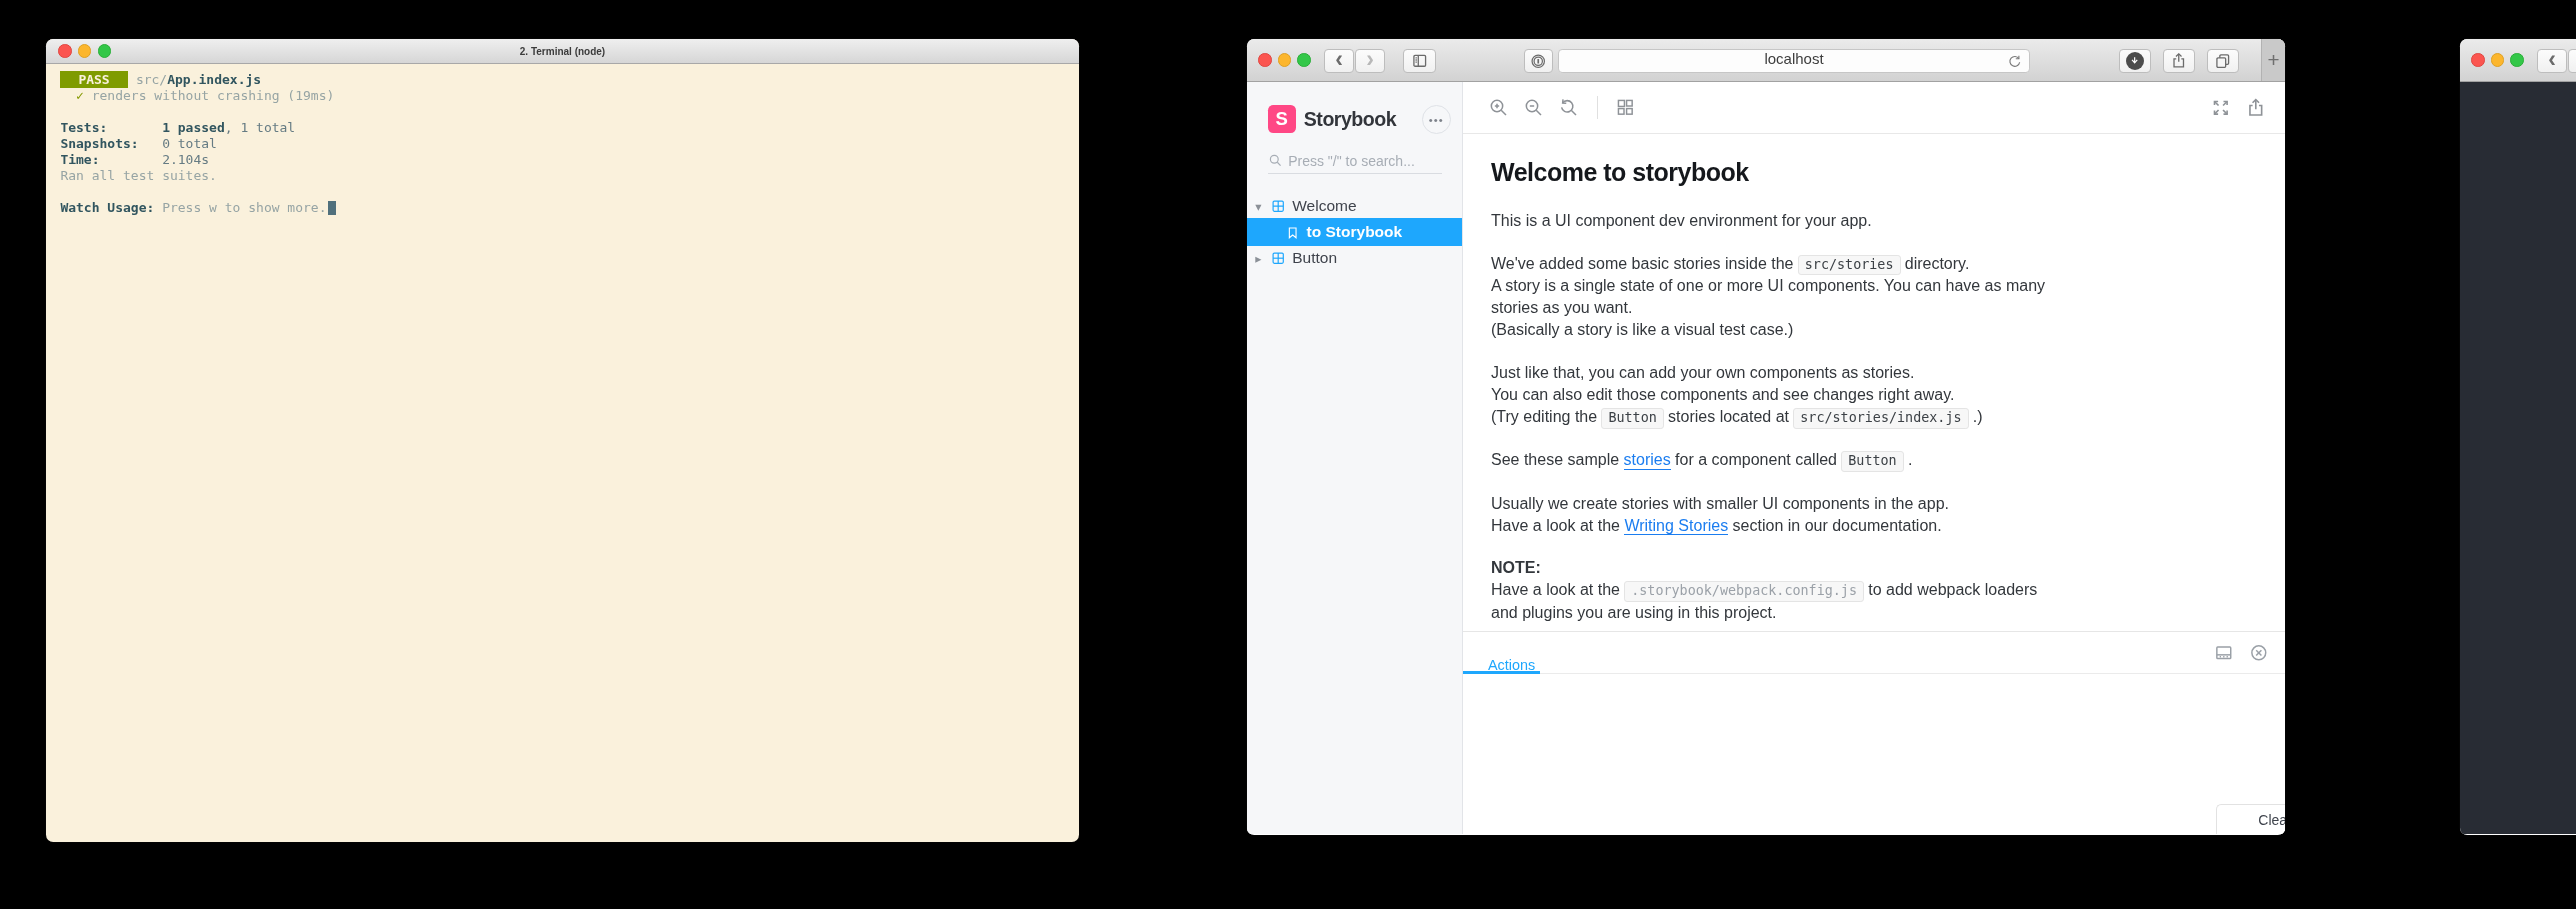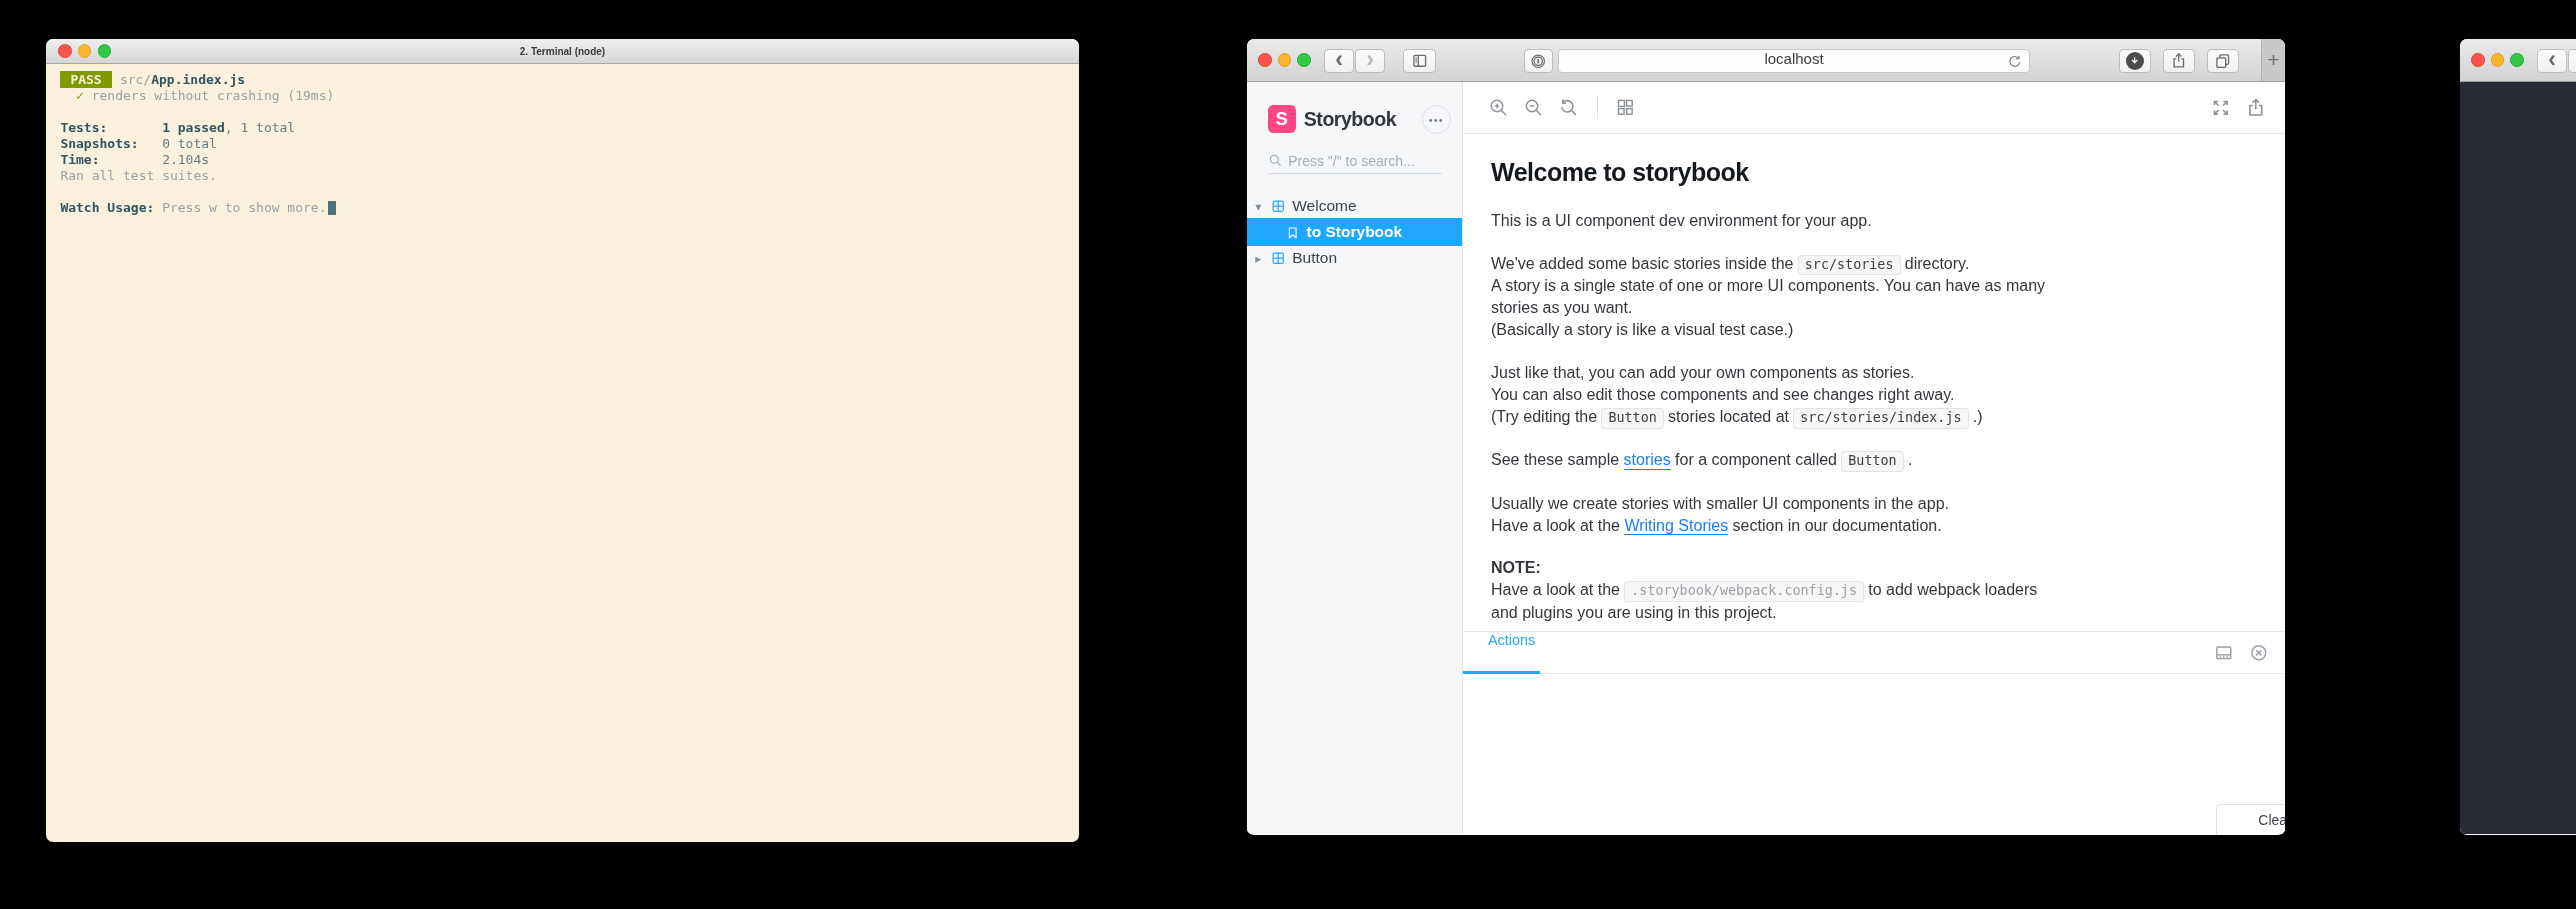--- a/index.html
+++ b/index.html
@@ -15,21 +15,21 @@
                 display:flex; align-items:center; justify-content:center; }
   .t-title { font-size:10px; color:#3c3c3c; font-weight:bold; }
   .lights { position:absolute; left:12.4px; top:0; height:100%; display:flex; align-items:center; gap:6.2px; }
   .light { width:13.4px; height:13.4px; border-radius:50%; }
   .light.red    { background:#fb5550; border:0.5px solid #df4742; }
   .light.yellow { background:#fcb62d; border:0.5px solid #dfa023; }
   .light.green  { background:#33c748; border:0.5px solid #2aae38; }
   .t-body { padding:8.2px 14.4px; font:13px/16px "DejaVu Sans Mono", monospace; color:#657b83; }
   .t-line { white-space:pre; }
   .t-blank { height:16px; }
-  .pass-badge { background:#7f9b00; color:#faf1dc; font-weight:bold; padding:1px 10px; margin-right:8.2px; }
+  .pass-badge { background:#7f9b00; color:#faf1dc; font-weight:bold; padding:1px 18px; margin-right:8.2px; }
   .t-dim    { color:#96a4a4; }
   .t-strong { color:#31555f; font-weight:bold; }
   .t-green  { color:#859900; font-weight:bold; }
   .t-val    { color:#657b83; }
   .t-label  { display:inline-block; width:13ch; color:#31555f; font-weight:bold; }
   .t-cursor { display:inline-block; width:7.7px; height:14px; background:#50707c; vertical-align:-2.6px; margin-left:1.5px; }
 
   
   .safari { background:#fff; }
   .chrome { height:43px; background:linear-gradient(#ebebeb,#d2d2d2);
@@ -88,21 +88,21 @@
   .sbp { font-size:16px; line-height:22px; color:#33373c; margin-bottom:20.6px; }
   .chip { font-family:"DejaVu Sans Mono", monospace; font-size:13.4px; color:#3c4146;
           background:#f7f7f7; border:0.5px solid #e4e4e4; border-radius:3.1px;
           padding:2.1px 6.2px; margin:0 4.1px; display:inline-block; line-height:1.1; }
   .sblink { color:#1b7df0; text-decoration:none; border-bottom:1.5px solid #1b7df0; padding-bottom:0.5px; cursor:pointer; }
   .note { color:#9ba1a8; }
   .note .noteh { font-weight:bold; margin-bottom:0; }
   .note .chip { color:#9ba1a8; }
 
   .sb-panel { height:203px; border-top:1px solid #e6e6e6; display:flex; flex-direction:column; flex:none; }
-  .panel-tabs { height:42px; border-bottom:1px solid #ebebeb; display:flex; align-items:flex-start;
+  .panel-tabs { height:42px; border-bottom:1px solid #ebebeb; display:flex; align-items:flex-end;
                 position:relative; padding-left:25px; flex:none; }
   .panel-tab { font-size:14.4px; color:#1ea7fd; }
   .tab-indicator { position:absolute; left:0; bottom:-1px; width:77px; height:2.6px; background:#1ea7fd; }
   .panel-icons { position:absolute; right:16.5px; top:0; height:100%; display:flex; align-items:center; gap:15.5px; color:#9aa0a7; }
   .panel-body { flex:1; position:relative; background:#fff; }
   .clear-btn { position:absolute; right:0; bottom:0; width:69px; height:30px;
                background:#fff; border:1px solid #e2e2e2; border-right:none; border-bottom:none;
                border-top-left-radius:5.2px; font-size:14px; color:#3f444d;
                display:flex; align-items:center; justify-content:center;padding-left:48px; }
 

